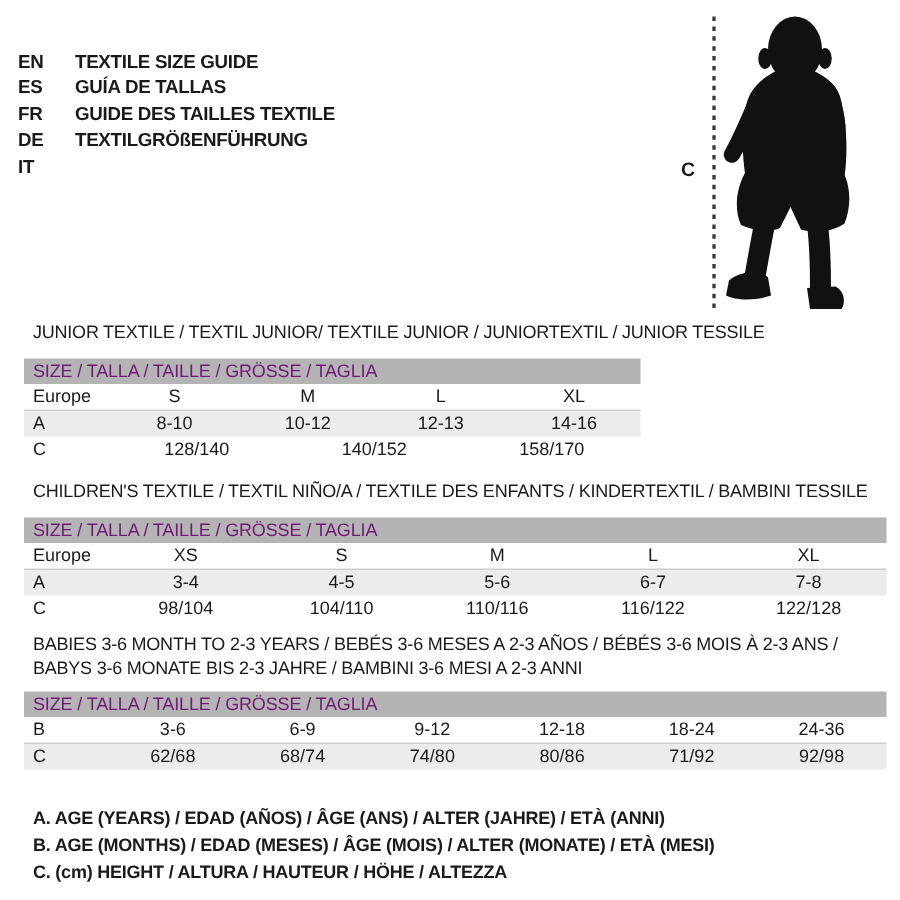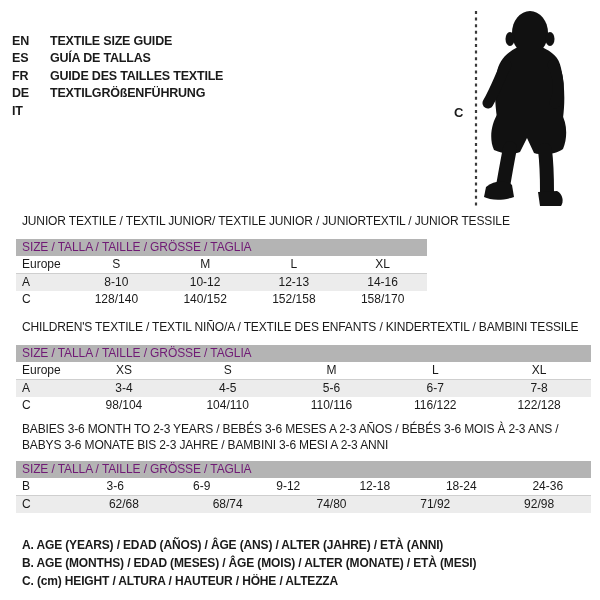--- a/index.html
+++ b/index.html
@@ -99,21 +99,20 @@
         <div class="row-label">A</div>
         <div class="cell">8-10</div>
         <div class="cell">10-12</div>
         <div class="cell">12-13</div>
         <div class="cell">14-16</div>
       </div>
       <div class="t-row">
         <div class="row-label">C</div>
         <div class="cell">128/140</div>
         <div class="cell">140/152</div>
-        <div class="cell">152/158</div>
         <div class="cell">158/170</div>
       </div>
     </div>
   </div>
 <div class="section" id="sec-children">
     <div class="sec-title">CHILDREN'S TEXTILE / TEXTIL NIÑO/A / TEXTILE DES ENFANTS / KINDERTEXTIL / BAMBINI TESSILE</div>
     <div class="size-table">
       <div class="hdr-bar">SIZE / TALLA / TAILLE / GRÖSSE / TAGLIA</div>
       <div class="t-row first">
         <div class="row-label">Europe</div>
@@ -153,20 +152,21 @@
         <div class="cell">9-12</div>
         <div class="cell">12-18</div>
         <div class="cell">18-24</div>
         <div class="cell">24-36</div>
       </div>
       <div class="t-row shaded">
         <div class="row-label">C</div>
         <div class="cell">62/68</div>
         <div class="cell">68/74</div>
         <div class="cell">74/80</div>
+        <div class="cell">80/86</div>
         <div class="cell">71/92</div>
         <div class="cell">92/98</div>
       </div>
     </div>
   </div>
 
 <div class="legend">
     <div class="legend-line">A. AGE (YEARS) / EDAD (AÑOS) / ÂGE (ANS) / ALTER (JAHRE) / ETÀ (ANNI)</div>
     <div class="legend-line">B. AGE (MONTHS) / EDAD (MESES) / ÂGE (MOIS) / ALTER (MONATE) / ETÀ (MESI)</div>
     <div class="legend-line">C. (cm) HEIGHT / ALTURA / HAUTEUR / HÖHE / ALTEZZA</div>

